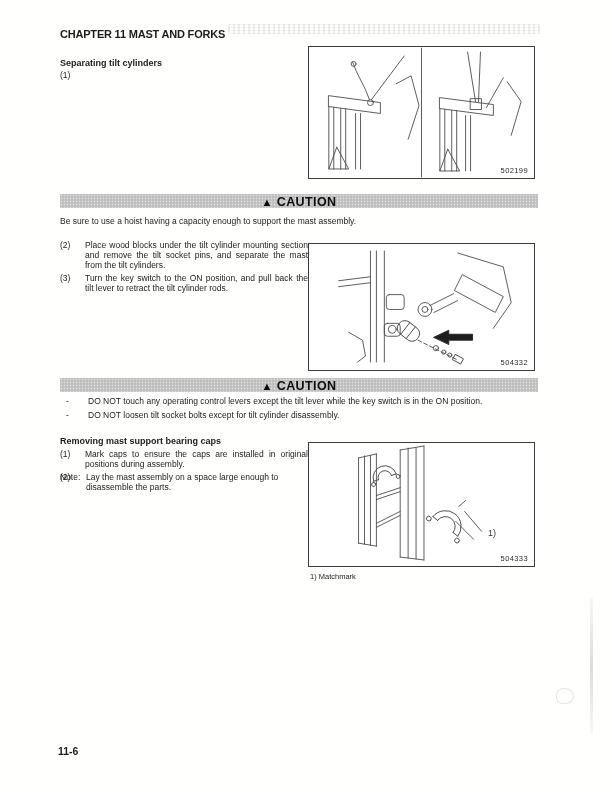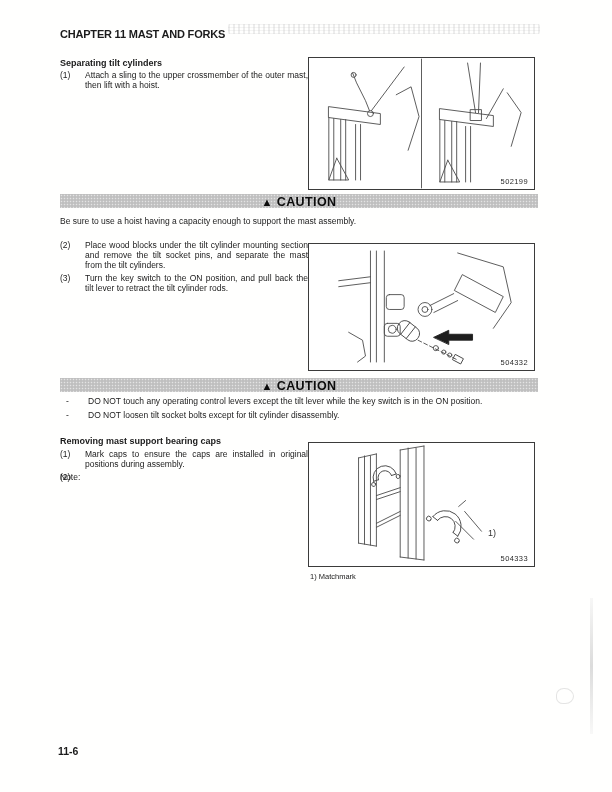--- a/index.html
+++ b/index.html
@@ -68,25 +68,24 @@
 <div class="page">
 
   <div class="chapter-title">CHAPTER 11 MAST AND FORKS</div>
   <div class="noise-band"></div>
 
   <div class="sec-heading" style="top:58px;">Separating tilt cylinders</div>
 
   <div class="text-col" style="top:70px;">
     <div class="step">
       <span class="step-num">(1)</span>
-      <span>Attach a sling to the upper crossmember of the outer mast, then lift with a hoist.</span>
-    </div>
-  </div>
-
-  <div class="fig" style="top:57px; height:133px;">
+    </div>
+  </div>
+
+  <div class="fig" style="top:46px; height:133px;">
     <svg viewBox="0 0 227 130">
       <g class="lineart">
 
         <line x1="113.5" y1="0" x2="113.5" y2="130"></line>
 
         <polyline points="88,36 103,28 111,58 100,92"></polyline>
         <polyline points="96,8 63,52"></polyline>
         <polyline points="44,14 48,24 57,42 61,52"></polyline>
         <circle cx="45" cy="16" r="2.5"></circle>
         <circle cx="62" cy="55" r="3"></circle>
@@ -194,20 +193,21 @@
   <div class="text-col" style="top:449px;">
     <div class="step">
       <span class="step-num">(1)</span>
       <span>Mark caps to ensure the caps are installed in original positions during assembly.</span>
     </div>
     <div class="step">
       <span class="step-num">(2)</span>
     </div>
     <div class="note-block">
       <span class="note-label">Note:</span>
+      <span>Lay the mast assembly on a space large enough to disassemble the parts.</span>
     </div>
   </div>
 
   <div class="fig" style="top:442px; height:125px;">
     <svg viewBox="0 0 227 122">
       <g class="lineart">
 
         <line x1="50" y1="14" x2="50" y2="100"></line>
         <line x1="56" y1="12" x2="56" y2="101"></line>
         <line x1="62" y1="12" x2="62" y2="102"></line>

